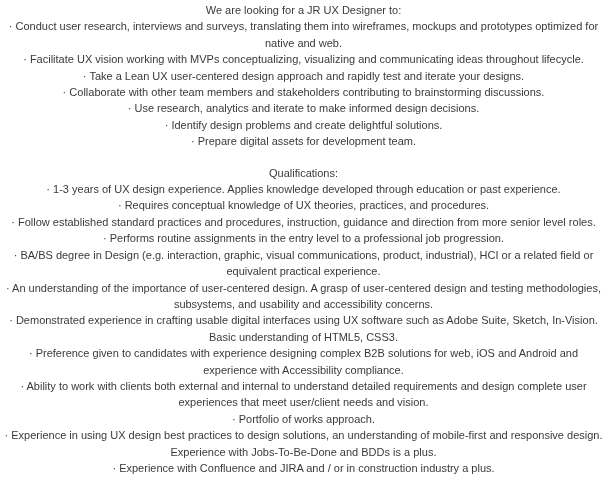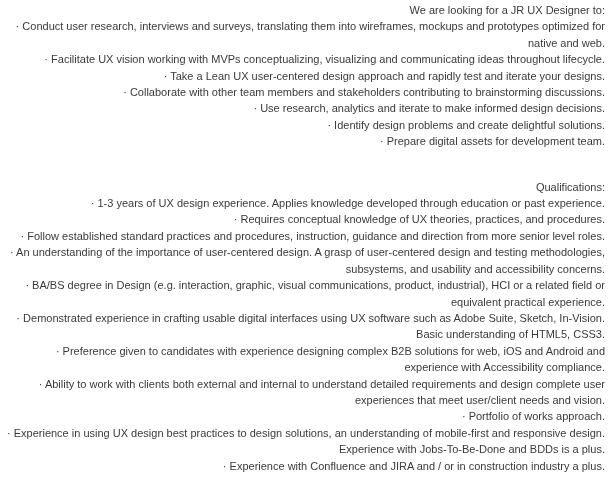--- a/index.html
+++ b/index.html
@@ -19,25 +19,25 @@
     padding: 2px 3px 0 2px;
     font-family: "Liberation Sans", sans-serif;
     font-size: 11px;
     line-height: 16.4px;
     color: #3a3a3a;
     letter-spacing: 0;
   }
   .para {
     margin: 0;
     padding: 0;
-    text-align: right;
+    text-align: center;
     word-spacing: normal;
   }
   .section-gap {
-    margin-top: 29px;
+    margin-top: 15px;
   }
   .bullet {
     color: #3a3a3a;
   }
 </style>
 </head>
 <body>
 
 <div class="doc">
 
@@ -54,22 +54,23 @@
       <p class="para"><span class="bullet">· </span><span>Prepare digital assets for development team.</span></p>
     </div>
 
   <p class="para section-gap">Qualifications:</p>
 
   <div>
 
   <p class="para"><span class="bullet">· </span><span>1-3 years of UX design experience. Applies knowledge developed through education or past experience.</span></p>
       <p class="para"><span class="bullet">· </span><span>Requires conceptual knowledge of UX theories, practices, and procedures.</span></p>
       <p class="para"><span class="bullet">· </span><span>Follow established standard practices and procedures, instruction, guidance and direction from more senior level roles.</span></p>
+      <p class="para"><span class="bullet">· </span><span>Performs routine assignments in the entry level to a professional job progression.</span></p>
+      <p class="para"><span class="bullet">· </span><span>BA/BS degree in Design (e.g. interaction, graphic, visual communications, product, industrial), HCI or a related field or equivalent practical experience.</span></p>
       <p class="para"><span class="bullet">· </span><span>An understanding of the importance of user-centered design. A grasp of user-centered design and testing methodologies, subsystems, and usability and accessibility concerns.</span></p>
-      <p class="para"><span class="bullet">· </span><span>BA/BS degree in Design (e.g. interaction, graphic, visual communications, product, industrial), HCI or a related field or equivalent practical experience.</span></p>
       <p class="para"><span class="bullet">· </span><span>Demonstrated experience in crafting usable digital interfaces using UX software such as Adobe Suite, Sketch, In-Vision. Basic understanding of HTML5, CSS3.</span></p>
       <p class="para"><span class="bullet">· </span><span>Preference given to candidates with experience designing complex B2B solutions for web, iOS and Android and experience with Accessibility compliance.</span></p>
       <p class="para"><span class="bullet">· </span><span>Ability to work with clients both external and internal to understand detailed requirements and design complete user experiences that meet user/client needs and vision.</span></p>
       <p class="para"><span class="bullet">· </span><span>Portfolio of works approach.</span></p>
       <p class="para"><span class="bullet">· </span><span>Experience in using UX design best practices to design solutions, an understanding of mobile-first and responsive design. Experience with Jobs-To-Be-Done and BDDs is a plus.</span></p>
       <p class="para"><span class="bullet">· </span><span>Experience with Confluence and JIRA and / or in construction industry a plus.</span></p>
     </div>
 
 </div>
 

